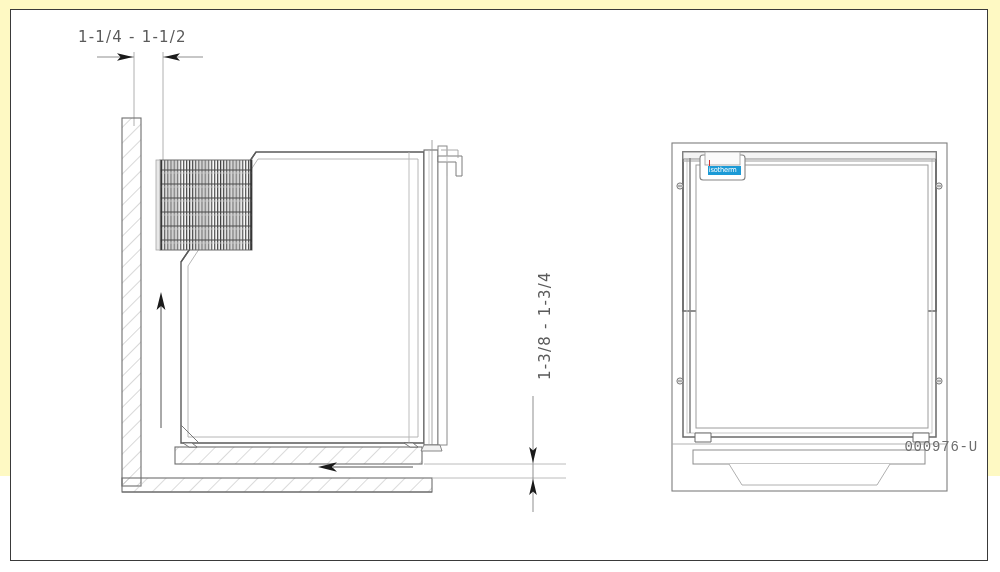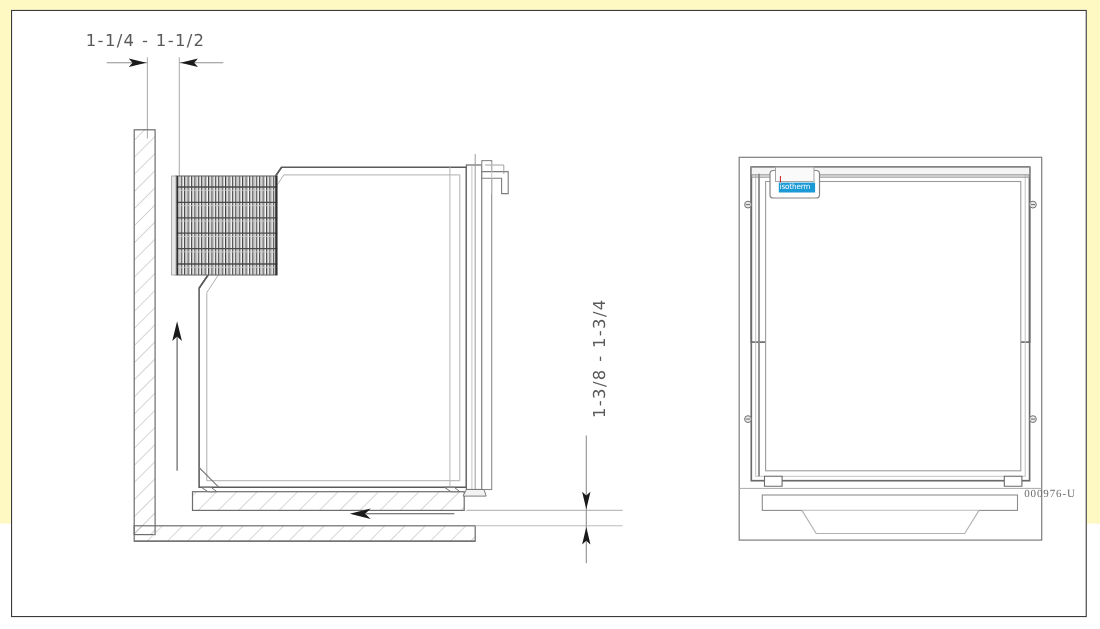--- a/index.html
+++ b/index.html
@@ -40,22 +40,22 @@
   }
   #dim-side-label{
     left:536px;top:380px;
     transform:rotate(-90deg);
     transform-origin:left top;
     
   }
   #drawing-number{
     position:absolute;
     right:22px;bottom:21px;
-    font-family:Liberation Serif, serif;
-    font-size:10px;
+    font-family:Liberation Mono, monospace;
+    font-size:14px;
     letter-spacing:0.8px;
     color:#6d6d6d;
   }
   #logo-badge{
     position:absolute;
     left:708px;top:166px;
     width:33px;height:9px;
     background:#1b9ad6;
     overflow:hidden;
     display:flex;align-items:center;justify-content:flex-start;

